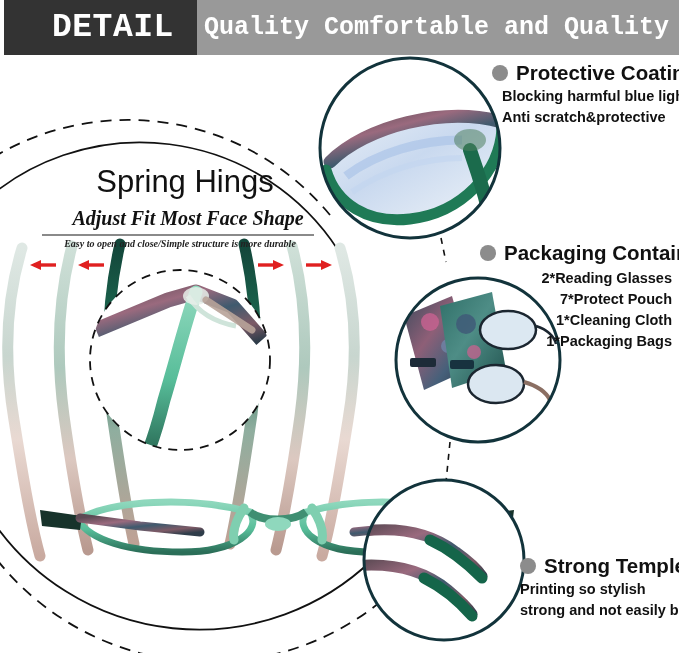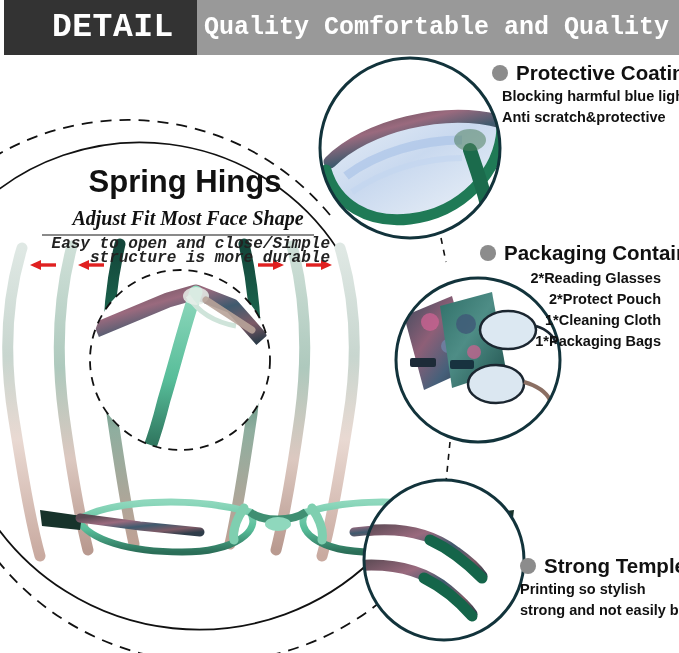--- a/index.html
+++ b/index.html
@@ -32,37 +32,37 @@
     color: #ffffff; font-size: 25px; font-weight: bold;
     line-height: 34px; white-space: nowrap;
   }
 
   
   #art { position: absolute; left: 0; top: 0; width: 679px; height: 653px; }
 
   
   #spring-title {
     position: absolute; left: 40px; top: 163px; width: 290px;
-    text-align: center; font-size: 31px; font-weight: bold; color: #111;
+    text-align: center; font-size: 31px; font-weight: normal; color: #111;
     line-height: 38px;
   }
   #spring-sub {
     position: absolute; left: 38px; top: 205px; width: 300px;
     text-align: center; font-family: "Liberation Serif", serif;
     font-size: 20px; font-weight: bold; font-style: italic; color: #111;
     line-height: 26px;
   }
   #spring-rule {
     position: absolute; left: 42px; top: 234px; width: 272px; height: 2px;
     background: #8a8a8a;
   }
   #spring-cap {
     position: absolute; left: 30px; top: 237px; width: 300px;
-    text-align: right; font-family: Liberation Mono, monospace;
-    font-size: 16px; font-style: italic; font-weight: bold; color: #222;
+    text-align: center; font-family: Liberation Serif, serif;
+    font-size: 10px; font-style: italic; font-weight: bold; color: #222;
     line-height: 14px;
   }
 
   
   .callout { position: absolute; }
   .callout-head {
     display: flex; align-items: center; gap: 8px;
     font-size: 20.5px; font-weight: bold; color: #111; line-height: 26px;
     white-space: nowrap;
   }
@@ -74,21 +74,21 @@
     font-size: 14.5px; font-weight: bold; color: #111;
     line-height: 21px; white-space: nowrap;
   }
 
   #callout-coating { left: 492px; top: 60px; width: 190px; }
   #callout-coating .callout-line { margin-left: 10px; }
 
   #callout-packaging { left: 480px; top: 240px; width: 199px; text-align: right; }
   #callout-packaging .callout-head { justify-content: flex-start; }
   #callout-packaging .pack-list { margin-top: 2px; }
-  #callout-packaging .callout-line { text-align: right; padding-right: 18px; }
+  #callout-packaging .callout-line { text-align: right; padding-right: 7px; }
 
   #callout-temple { left: 508px; top: 553px; width: 171px; }
   #callout-temple .callout-head { margin-left: 12px; }
   #callout-temple .callout-line { margin-left: 12px; }
 </style>
 </head>
 <body>
 
 <div id="page">
 
@@ -303,21 +303,21 @@
     <div class="callout-line">Anti scratch&amp;protective</div>
   </div>
 
   <div class="callout" id="callout-packaging">
     <div class="callout-head">
       <span class="bullet"></span>
       <span>Packaging Contains</span>
     </div>
     <div class="pack-list">
       <div class="callout-line">2*Reading Glasses</div>
-      <div class="callout-line">2*Protect Pouch</div>
+      <div class="callout-line">7*Protect Pouch</div>
       <div class="callout-line">1*Cleaning Cloth</div>
       <div class="callout-line">1*Packaging Bags</div>
     </div>
   </div>
 
   <div class="callout" id="callout-temple">
     <div class="callout-head">
       <span class="bullet"></span>
       <span>Strong Temple</span>
     </div>

